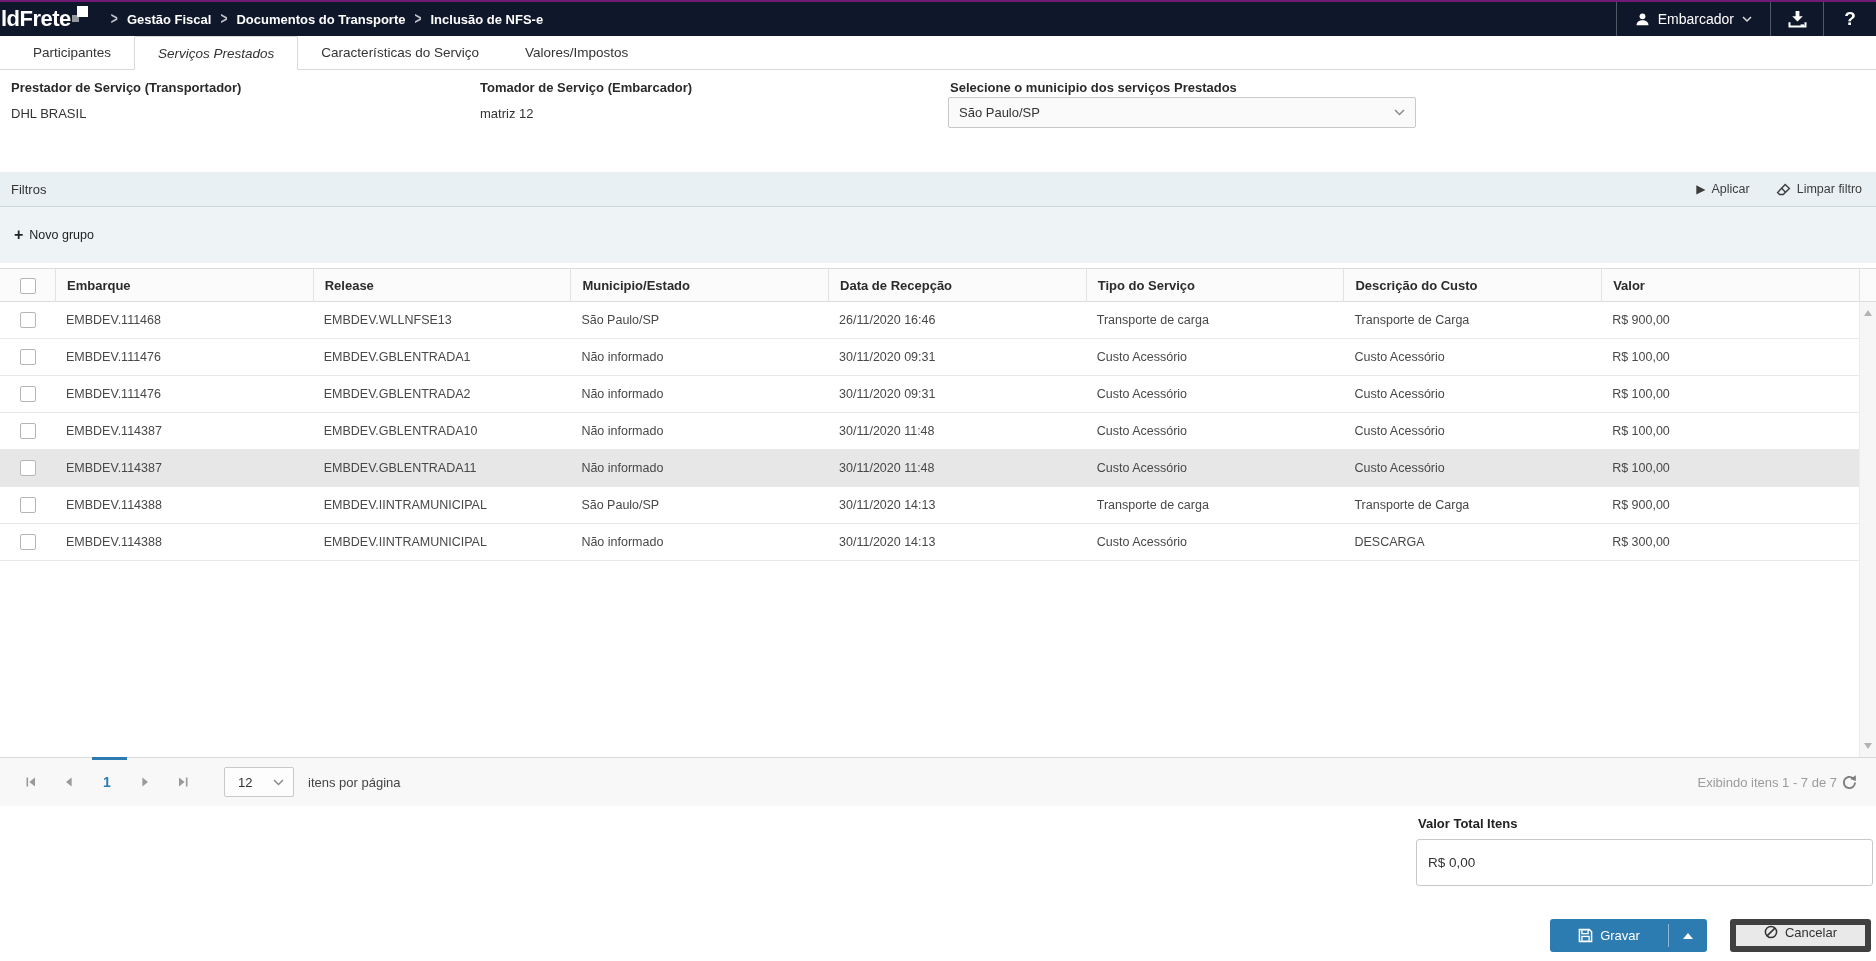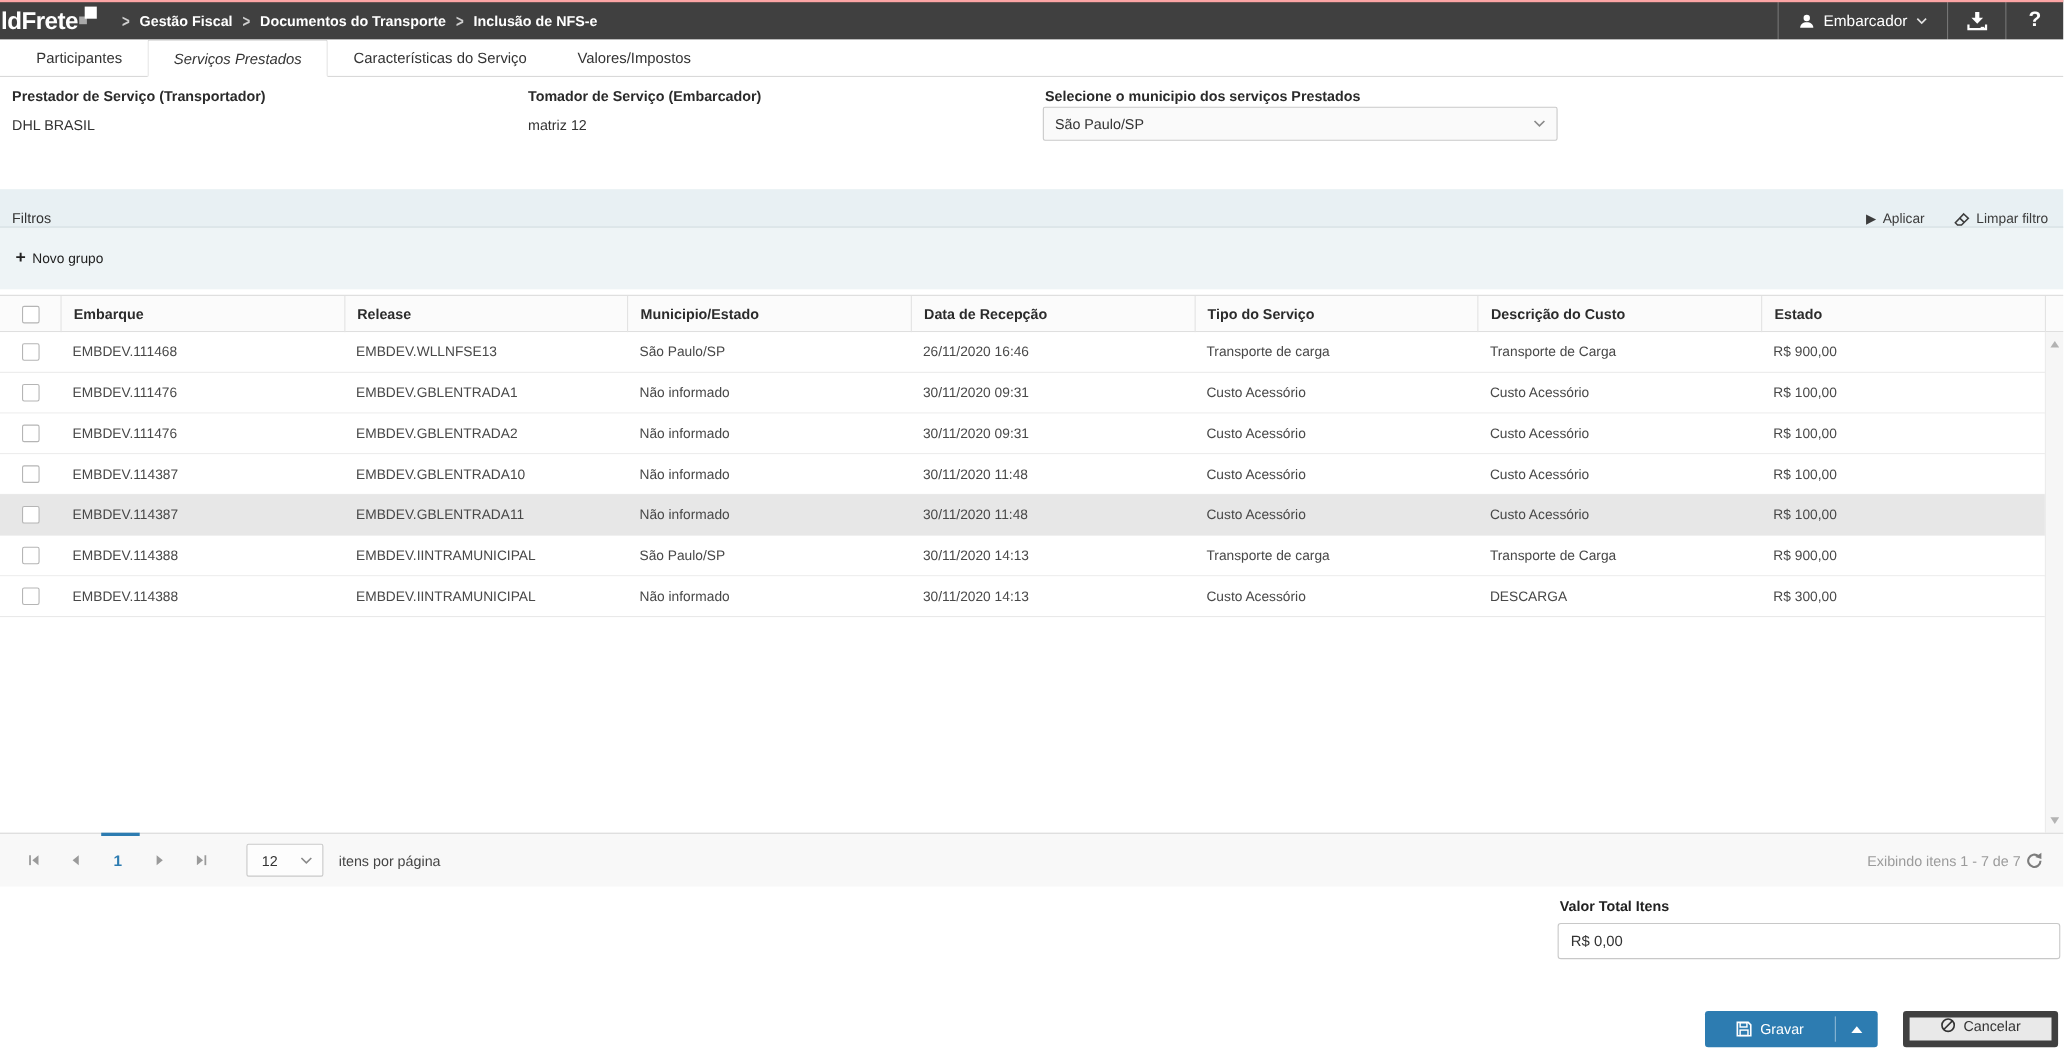--- a/index.html
+++ b/index.html
@@ -4,21 +4,21 @@
 <style>
   * { box-sizing: border-box; margin: 0; padding: 0; }
   html,body { background:#fff; }
   #app {
     position: relative; width: 1876px; height: 961px; overflow: hidden;
     background: #fff; font-family: "Liberation Sans", sans-serif; color: #333;
   }
   
   .topbar {
     position: absolute; top: 0; left: 0; right: 0; height: 36px;
-    background: #404040; border-top: 2px solid #fca5a5;
+    background: #0f172a; border-top: 2px solid #701a75;
     display: flex; align-items: center; color: #fff;
   }
   .logo { display: flex; align-items: flex-start; margin-left: 1px; }
   .logo-text { font-size: 22px; font-weight: bold; letter-spacing: -0.5px; line-height: 32px; }
   .logo-mark { position: relative; width: 16px; height: 16px; margin: 3px 0 0 1px; }
   .logo-mark .sq1 { position:absolute; right:0; top:0; width:11px; height:11px; background:#fff; }
   .logo-mark .sq2 { position:absolute; left:0; bottom:0; width:7px; height:7px; background:rgba(255,255,255,.55); }
   .crumbs { display: flex; align-items: center; margin-left: 14px; font-size: 13px; font-weight: bold; }
   .crumb-sep { color: rgba(255,255,255,.75); font-weight: bold; margin: 0 9px; font-size: 12px; transform: scaleY(1.3); }
   .crumb { color:#fff; cursor: pointer; }
@@ -44,21 +44,21 @@
   .select-box {
     position: absolute; left: 948px; top: 97px; width: 468px; height: 31px;
     background: #fafafa; border: 1px solid #c9c9c9; border-radius: 2px;
     display: flex; align-items: center; padding: 0 10px; font-size: 13px; color: #333; cursor: pointer;
   }
   .select-box .chev { margin-left: auto; }
   
   .filters-header {
     position: absolute; top: 172px; left: 0; right: 0; height: 35px;
     background: #e8f0f3; border-bottom: 1px solid #ccd8dc;
-    display: flex; align-items: flex-end; padding: 0 14px 0 11px; font-size: 13px; color: #333;
+    display: flex; align-items: center; padding: 0 14px 0 11px; font-size: 13px; color: #333;
   }
   .filters-actions { margin-left: auto; display: flex; align-items: center; gap: 26px; }
   .filter-link { display: flex; align-items: center; gap: 6px; font-size: 12.5px; color: #3c3c3c; cursor: pointer; }
   .play-glyph { font-size: 12px; color: #3c3c3c; }
   .filters-body {
     position: absolute; top: 207px; left: 0; right: 0; height: 56px;
     background: #eef4f6; display: flex; align-items: center; padding-left: 14px;
   }
   .new-group { display: flex; align-items: center; gap: 6px; font-size: 12.5px; color: #222; cursor: pointer; }
   .plus-glyph { font-weight: bold; font-size: 16px; line-height: 12px; }
@@ -111,21 +111,21 @@
     border: 1px solid #c9c9c9; border-radius: 2px; display: flex; align-items: center;
     padding: 0 9px 0 13px; font-size: 13px; color: #333; cursor: pointer;
   }
   .page-size .chev { margin-left: auto; }
   .per-page { margin-left: 14px; font-size: 13px; color: #444; }
   .pager-right { margin-left: auto; display: flex; align-items: center; gap: 4px; }
   .pg-summary { color: #9b9b9b; font-size: 13px; }
   
   .total-label { position: absolute; left: 1418px; top: 816px; font-size: 13px; font-weight: bold; color: #222; }
   .total-input {
-    position: absolute; left: 1416px; top: 839px; width: 457px; height: 33px;
+    position: absolute; left: 1416px; top: 839px; width: 457px; height: 47px;
     border: 1px solid #c8c8c8; border-radius: 3px; background: #fff;
     font-size: 13.5px; color: #333; display: flex; align-items: center; padding-left: 11px;
   }
   .btn-save {
     position: absolute; left: 1550px; top: 919px; width: 157px; height: 33px;
     background: #2d7cb1; border-radius: 3px; color: #fff; display: flex; align-items: stretch; cursor: pointer;
   }
   .btn-save-main { flex: 1; display: flex; align-items: center; justify-content: center; gap: 7px; font-size: 13px; }
   .btn-save-divider { width: 1px; background: rgba(255,255,255,.45); margin: 5px 0; }
   .btn-save-arrow { width: 38px; display: flex; align-items: center; justify-content: center; }
@@ -234,21 +234,21 @@
     <div class="new-group">
       <span class="plus-glyph">+</span>
       <span>Novo grupo</span>
     </div>
   </div>
 
   <div class="grid-header">
     <div class="chk-cell">
       <span class="checkbox"></span>
     </div>
-    <div id="hcells" style="display:contents;"><div class="hcell">Embarque</div><div class="hcell">Release</div><div class="hcell">Municipio/Estado</div><div class="hcell">Data de Recepção</div><div class="hcell">Tipo do Serviço</div><div class="hcell">Descrição do Custo</div><div class="hcell">Estado</div></div>
+    <div id="hcells" style="display:contents;"><div class="hcell">Embarque</div><div class="hcell">Release</div><div class="hcell">Municipio/Estado</div><div class="hcell">Data de Recepção</div><div class="hcell">Tipo do Serviço</div><div class="hcell">Descrição do Custo</div><div class="hcell">Valor</div></div>
     <div class="hfiller"></div>
   </div>
 
   <div class="grid-body" id="grid-body">
       <div class="grow">
         <div class="chk-cell">
           <span class="checkbox"></span>
         </div>
         <div class="cell">EMBDEV.111468</div>
         <div class="cell">EMBDEV.WLLNFSE13</div>

